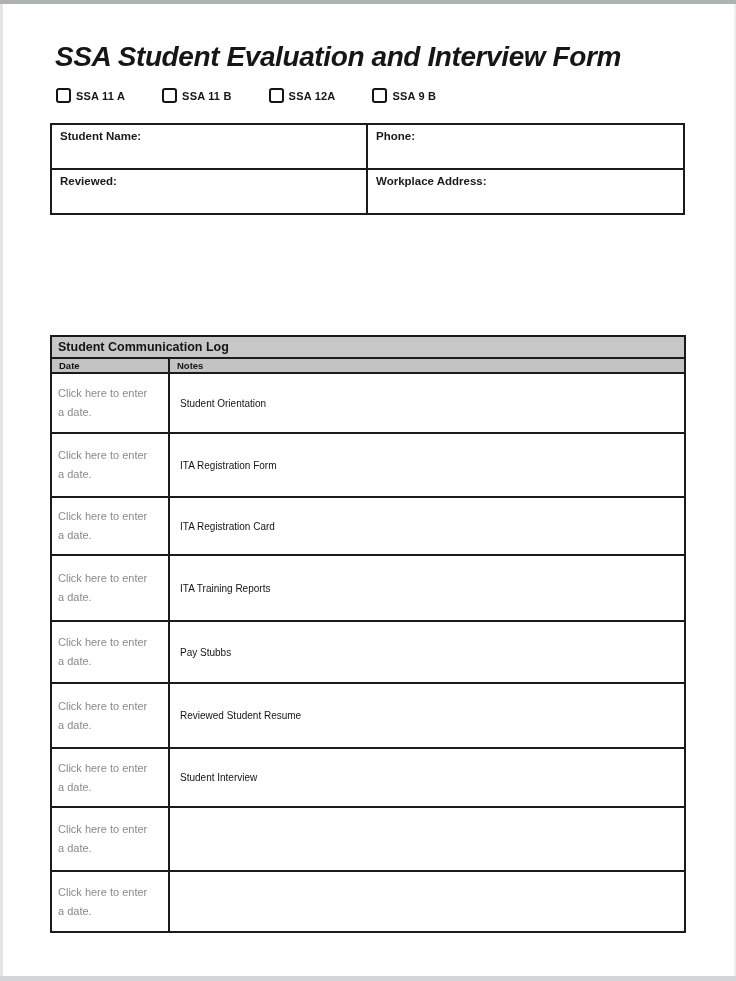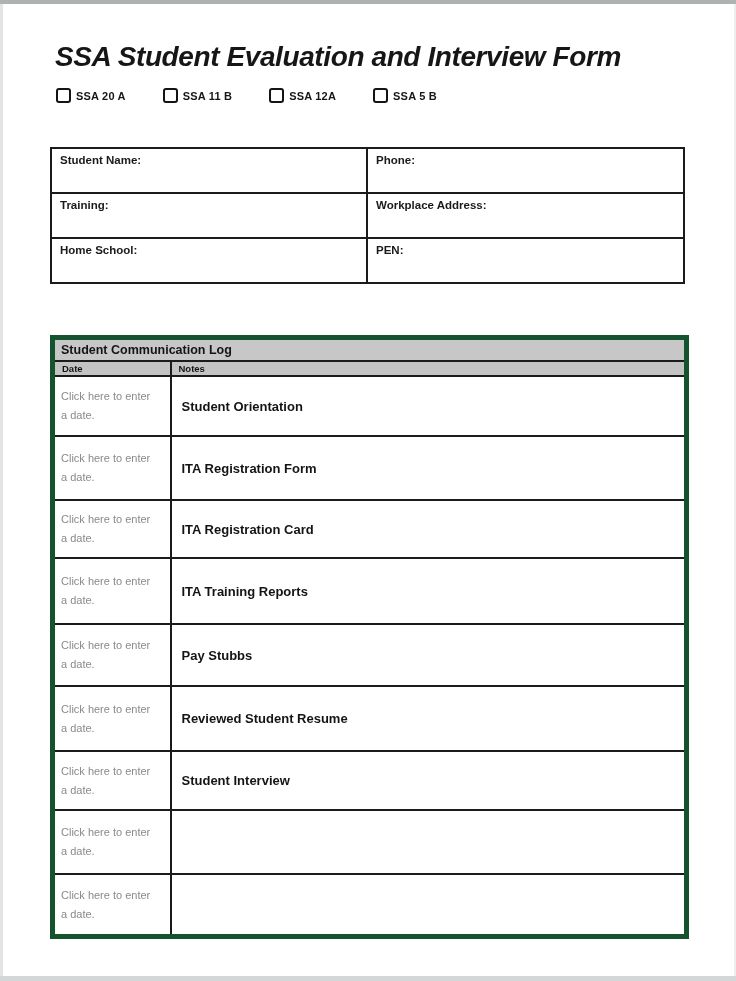--- a/index.html
+++ b/index.html
@@ -38,36 +38,36 @@
     width:11px; height:11px;
     border:2px solid #141414; border-radius:3px;
     background:#fff; flex:0 0 auto;
   }
   .cb-label { font-size:11px; font-weight:700; color:#161616; letter-spacing:0.2px; white-space:nowrap; }
 
   
   .info-table {
     position:absolute; left:50px; top:123px;
     width:633px;
-    border-collapse:collapse; table-layout:fixed;margin-top:24px;
+    border-collapse:collapse; table-layout:fixed;
   }
   .info-table td {
     border:2px solid #1b1b1b;
     height:38px;
     vertical-align:top;
     padding:5px 8px 0 8px;
     font-size:11.5px; font-weight:700; color:#1a1a1a;
   }
 
   
   .log-table {
     position:absolute; left:50px; top:335px;
     width:634px;
     border-collapse:collapse; table-layout:fixed;
-    border:5px solid #14532d;
+    border:2px solid #14532d;
   }
   .log-table td, .log-table th { border:2px solid #1b1b1b; }
   .log-title-cell {
     background:#c7c7c7;
     height:18px;
     font-size:12.5px; font-weight:700; color:#141414;
     padding:1px 0 1px 6px;
     text-align:left;
   }
   .log-col-header th {
@@ -78,21 +78,21 @@
     padding:1px 4px 1px 7px;
   }
   .log-table td.date-cell {
     color:#8a8a8a;
     font-size:11px; font-weight:400;
     line-height:19px;
     padding:2px 15px 2px 6px;
     vertical-align:middle;
   }
   .log-table td.note-cell {
-    font-size:13px; font-weight:700; color:#141414;
+    font-size:10px; font-weight:400; color:#141414;
     padding-left:10px;
     vertical-align:middle;
   }
   
   .log-table tr:nth-child(3)  td { height:54px; }
   .log-table tr:nth-child(4)  td { height:58px; }
   .log-table tr:nth-child(5)  td { height:52px; }
   .log-table tr:nth-child(6)  td { height:60px; }
   .log-table tr:nth-child(7)  td { height:56px; }
   .log-table tr:nth-child(8)  td { height:59px; }
@@ -106,53 +106,49 @@
 <div class="edge-top"></div>
 <div class="edge-bottom"></div>
 <div class="edge-left"></div>
 <div class="edge-right"></div>
 
 <h1 class="form-title">SSA Student Evaluation and Interview Form</h1>
 
 <div class="checkbox-row">
   <div class="cb-item">
     <span class="cb-box"></span>
-    <span class="cb-label">SSA 20 A</span>
+    <span class="cb-label">SSA 11 A</span>
   </div>
   <div class="cb-item">
     <span class="cb-box"></span>
     <span class="cb-label">SSA 11 B</span>
   </div>
   <div class="cb-item">
     <span class="cb-box"></span>
     <span class="cb-label">SSA 12A</span>
   </div>
   <div class="cb-item">
     <span class="cb-box"></span>
-    <span class="cb-label">SSA 5 B</span>
+    <span class="cb-label">SSA 9 B</span>
   </div>
 </div>
 
 <table class="info-table">
   <colgroup>
       <col style="width:316px">
       <col style="width:317px">
     </colgroup>
   <tbody>
       <tr>
     <td>Student Name:</td>
     <td>Phone:</td>
   </tr>
   <tr>
-    <td>Training:</td>
+    <td>Reviewed:</td>
     <td>Workplace Address:</td>
-  </tr>
-  <tr>
-    <td>Home School:</td>
-    <td>PEN:</td>
   </tr>
 </tbody>
   </table>
 
 <table class="log-table">
   <colgroup>
       <col style="width:118px">
       <col style="width:516px">
     </colgroup>
   <tbody>

